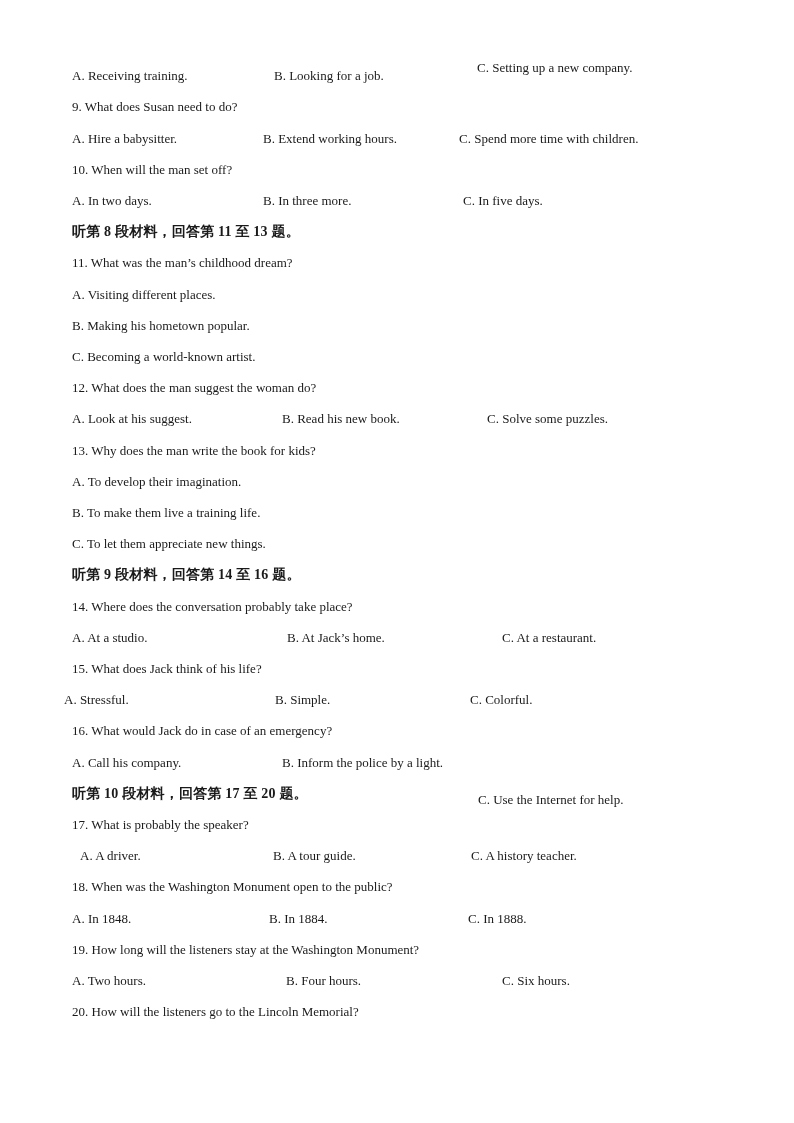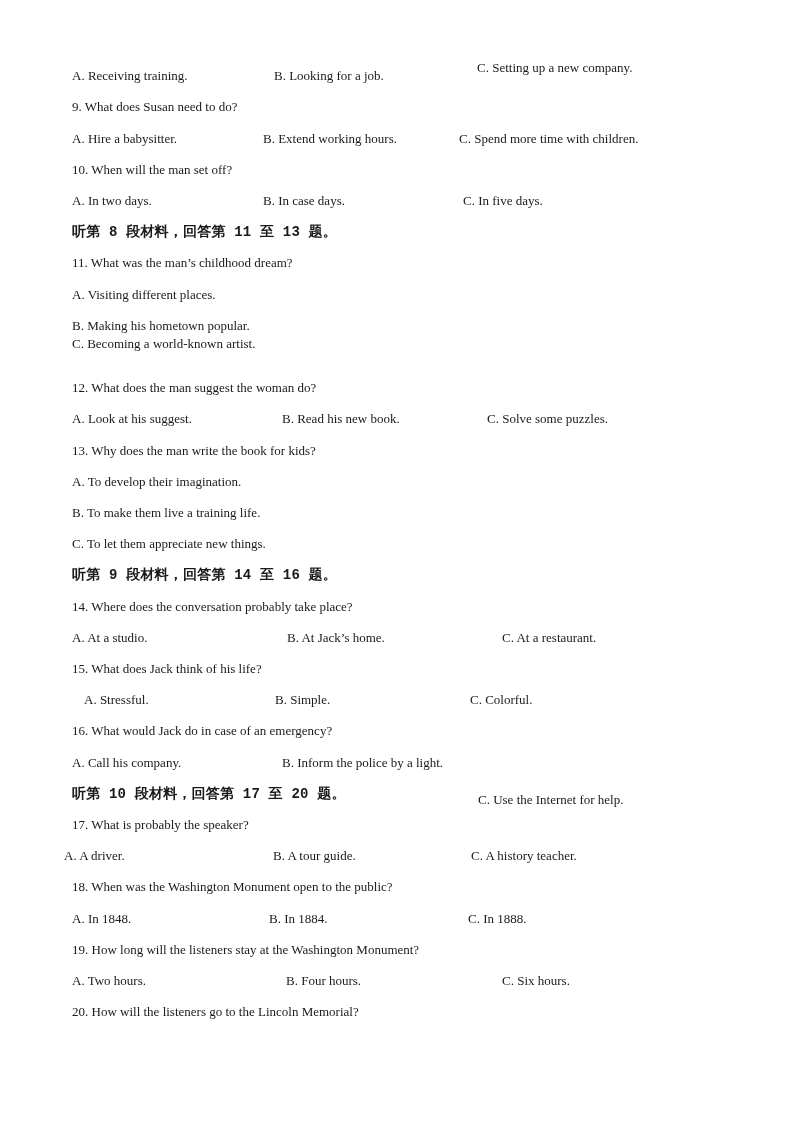--- a/index.html
+++ b/index.html
@@ -1,77 +1,77 @@
 <!DOCTYPE html>
 <html><head>
   <meta charset="utf-8">
   <style>
     html, body { margin: 0; padding: 0; background: #ffffff; }
     body { width: 794px; height: 1123px; position: relative; overflow: hidden;
       font-family: "Liberation Serif", "DejaVu Serif", serif; color: #1a1a1a; }
     .line { position: absolute; left: 72px; font-size: 13px; line-height: 16px; white-space: nowrap; }
     .opt { position: absolute; font-size: 13px; line-height: 16px; white-space: nowrap; }
     .heading { position: absolute; left: 72px; font-size: 14px; line-height: 18px; font-weight: bold;
-      font-family: Liberation Mono, monospace; white-space: nowrap; letter-spacing: 0.2px; }
+      font-family: Liberation Serif, serif; white-space: nowrap; letter-spacing: 0.2px; }
   </style>
 </head>
 <body>
 
 <div class="opt" style="left:72px;top:68px">A. Receiving training.</div>
 <div class="opt" style="left:274px;top:68px">B. Looking  for a job.</div>
 <div class="opt" style="left:477px;top:60px">C. Setting up a new company.</div>
 
 <div class="line" style="top:99px">9. What does Susan need to do?</div>
 <div class="opt" style="left:72px;top:131px">A. Hire a babysitter.</div>
 <div class="opt" style="left:263px;top:131px">B.  Extend working hours.</div>
 <div class="opt" style="left:459px;top:131px">C. Spend more time with children.</div>
 
 <div class="line" style="top:162px">10. When will the man set off?</div>
 <div class="opt" style="left:72px;top:193px">A. In two days.</div>
-<div class="opt" style="left:263px;top:193px">B.  In case days.</div>
+<div class="opt" style="left:263px;top:193px">B.  In three more.</div>
 <div class="opt" style="left:463px;top:193px">C. In five days.</div>
 
 <div class="heading" style="top:223px">听第 8 段材料，回答第 11 至 13 题。</div>
 
 <div class="line" style="top:255px">11. What was the man’s childhood  dream?</div>
 <div class="line" style="top:287px">A. Visiting  different places.</div>
 <div class="line" style="top:318px">B. Making his hometown popular.</div>
-<div class="line" style="top:336px">C. Becoming a world-known artist.</div>
+<div class="line" style="top:349px">C. Becoming a world-known artist.</div>
 
 <div class="line" style="top:380px">12. What does the man suggest the woman do?</div>
 <div class="opt" style="left:72px;top:411px">A. Look at his suggest.</div>
 <div class="opt" style="left:282px;top:411px">B. Read his new book.</div>
 <div class="opt" style="left:487px;top:411px">C. Solve  some puzzles.</div>
 
 <div class="line" style="top:443px">13. Why does the man write the book for kids?</div>
 <div class="line" style="top:474px">A.  To develop  their imagination.</div>
 <div class="line" style="top:505px">B.  To make them live a training  life.</div>
 <div class="line" style="top:536px">C.  To let  them appreciate new things.</div>
 
 <div class="heading" style="top:566px">听第 9 段材料，回答第 14 至 16 题。</div>
 
 <div class="line" style="top:599px">14. Where does the conversation probably take place?</div>
 <div class="opt" style="left:72px;top:630px">A. At a studio.</div>
 <div class="opt" style="left:287px;top:630px">B.  At Jack’s home.</div>
 <div class="opt" style="left:502px;top:630px">C. At a restaurant.</div>
 
 <div class="line" style="top:661px">15. What does Jack think  of his life?</div>
-<div class="opt" style="left:84px;top:692px">A.  Stressful.</div>
+<div class="opt" style="left:64px;top:692px">A.  Stressful.</div>
 <div class="opt" style="left:275px;top:692px">B.  Simple.</div>
 <div class="opt" style="left:470px;top:692px">C. Colorful.</div>
 
 <div class="line" style="top:723px">16. What would Jack do in  case of an emergency?</div>
 <div class="opt" style="left:72px;top:755px">A.  Call  his company.</div>
 <div class="opt" style="left:282px;top:755px">B.  Inform the police by a light.</div>
 <div class="opt" style="left:478px;top:792px">C. Use the Internet for help.</div>
 
 <div class="heading" style="top:785px">听第 10 段材料，回答第 17 至 20 题。</div>
 
 <div class="line" style="top:817px">17. What is probably the speaker?</div>
-<div class="opt" style="left:64px;top:848px">A.  A driver.</div>
+<div class="opt" style="left:80px;top:848px">A.  A driver.</div>
 <div class="opt" style="left:273px;top:848px">B. A tour guide.</div>
 <div class="opt" style="left:471px;top:848px">C. A history teacher.</div>
 
 <div class="line" style="top:879px">18. When was the Washington Monument open to the public?</div>
 <div class="opt" style="left:72px;top:911px">A.  In 1848.</div>
 <div class="opt" style="left:269px;top:911px">B.  In 1884.</div>
 <div class="opt" style="left:468px;top:911px">C. In 1888.</div>
 
 <div class="line" style="top:942px">19. How long will the listeners  stay at the Washington Monument?</div>
 <div class="opt" style="left:72px;top:973px">A.  Two hours.</div>

